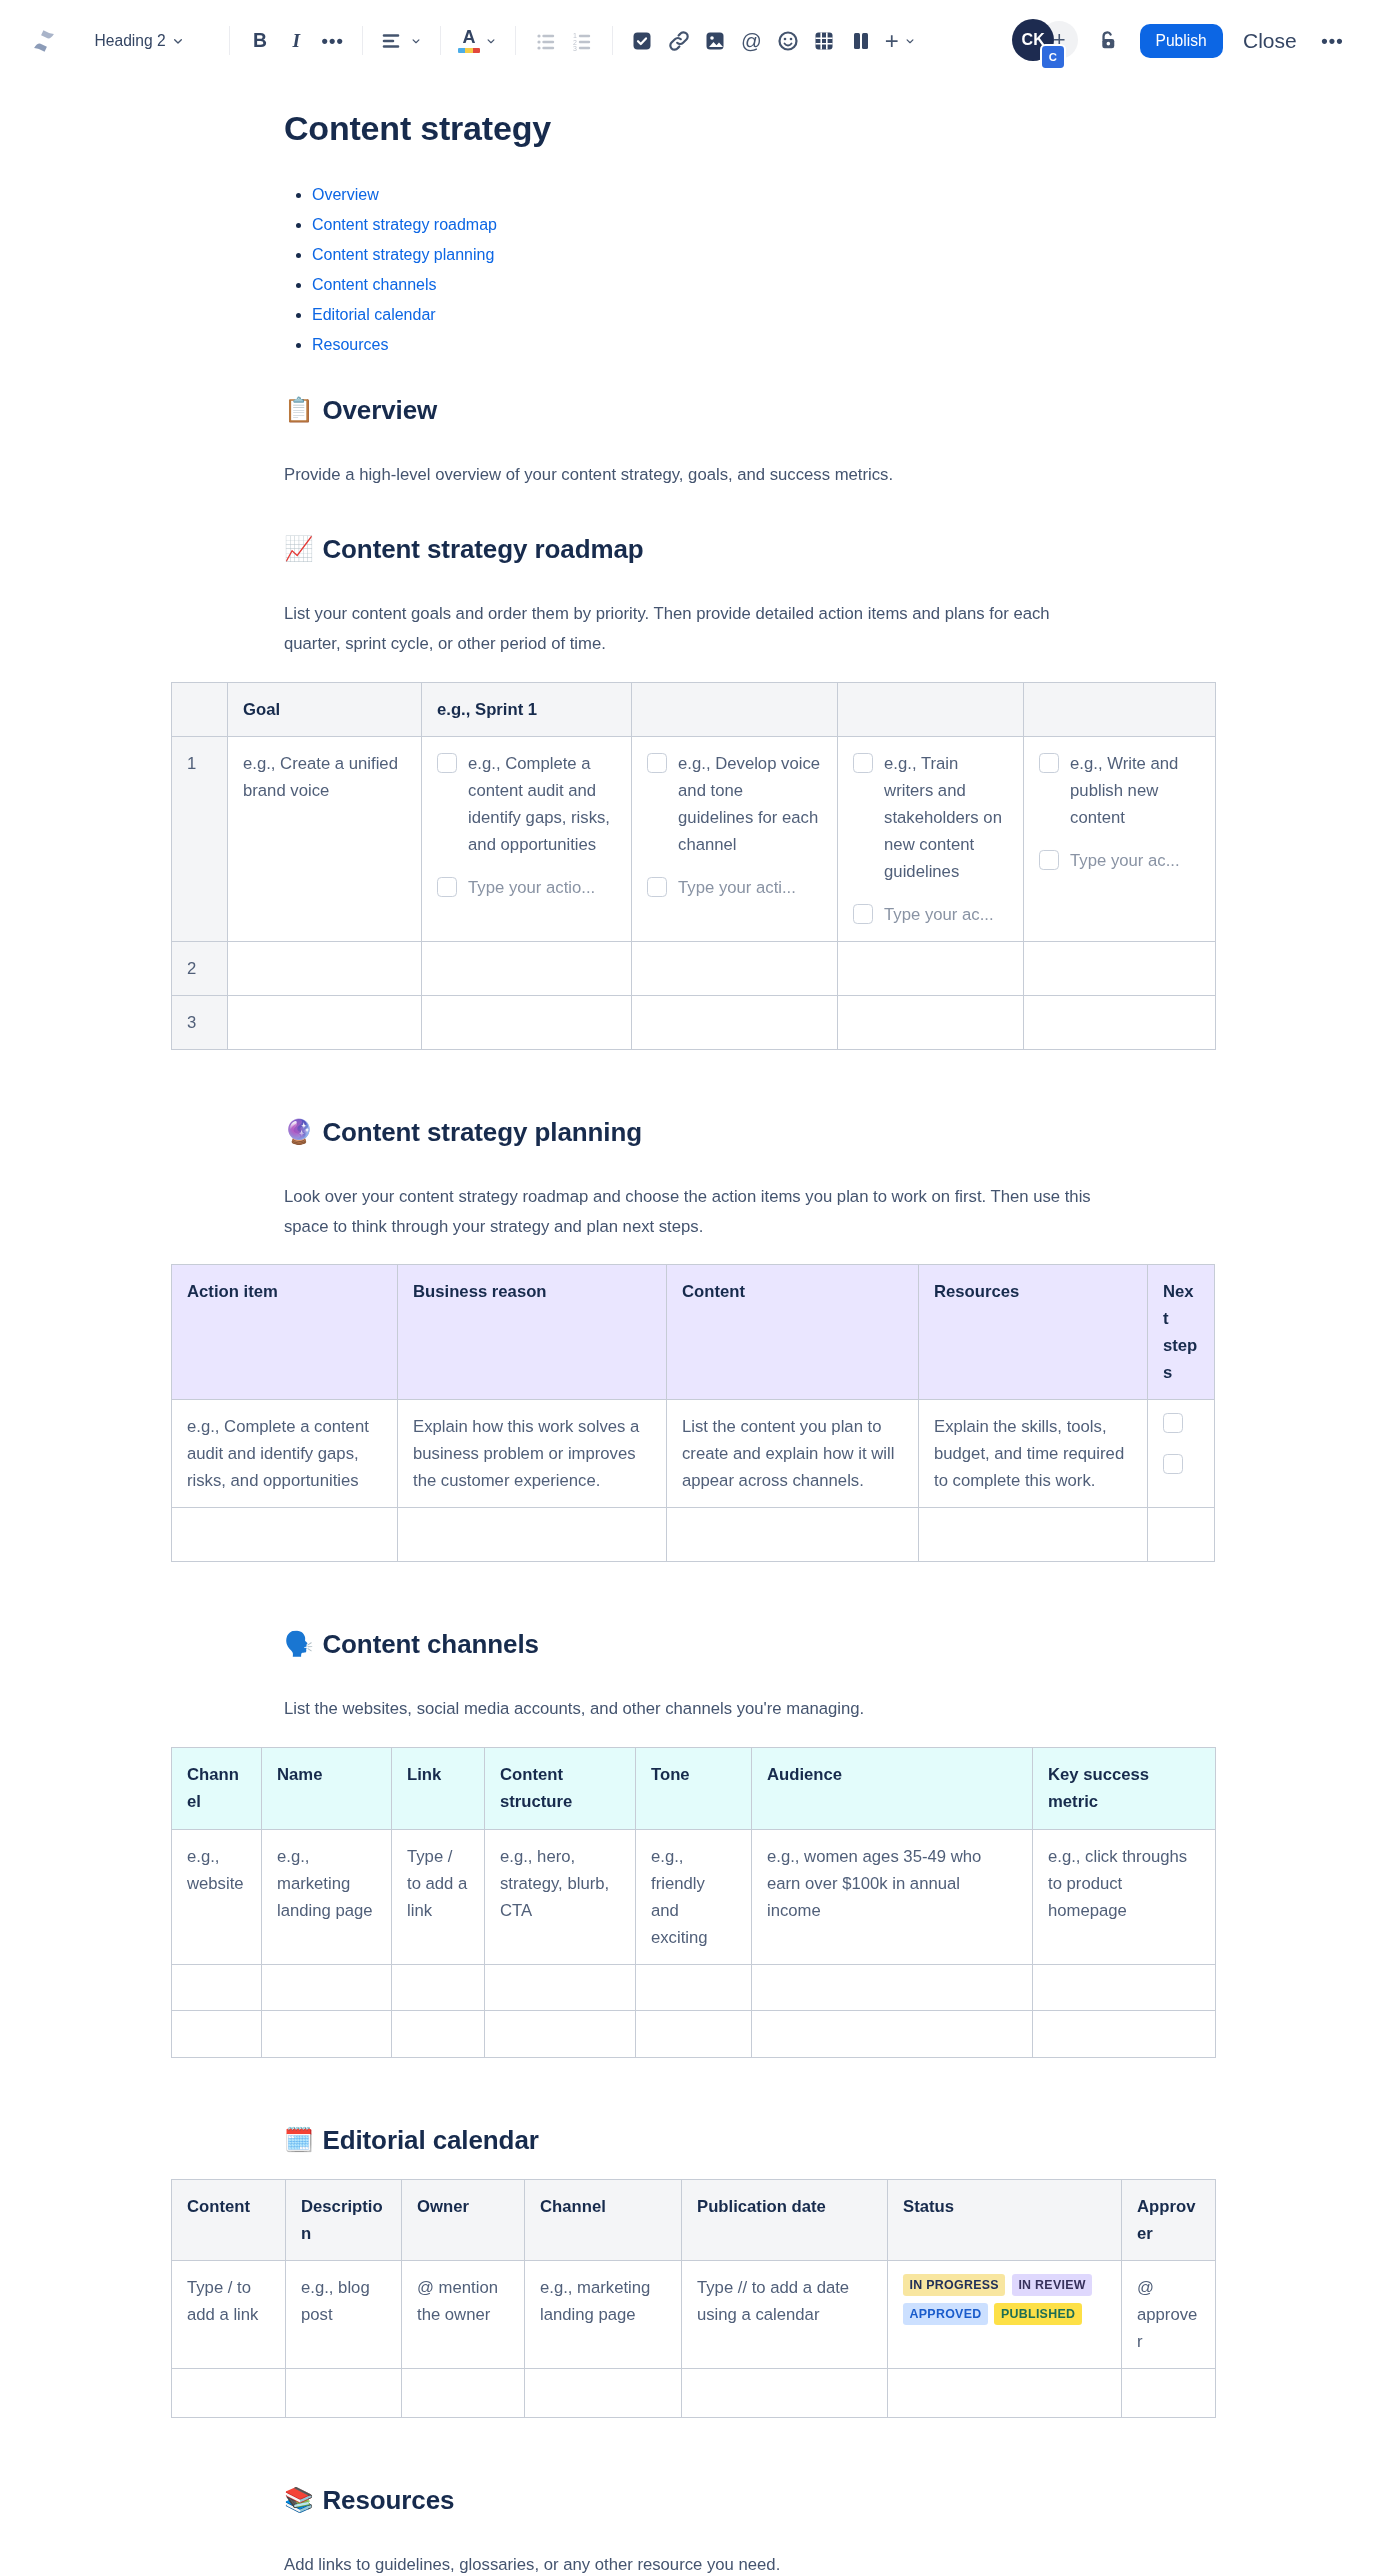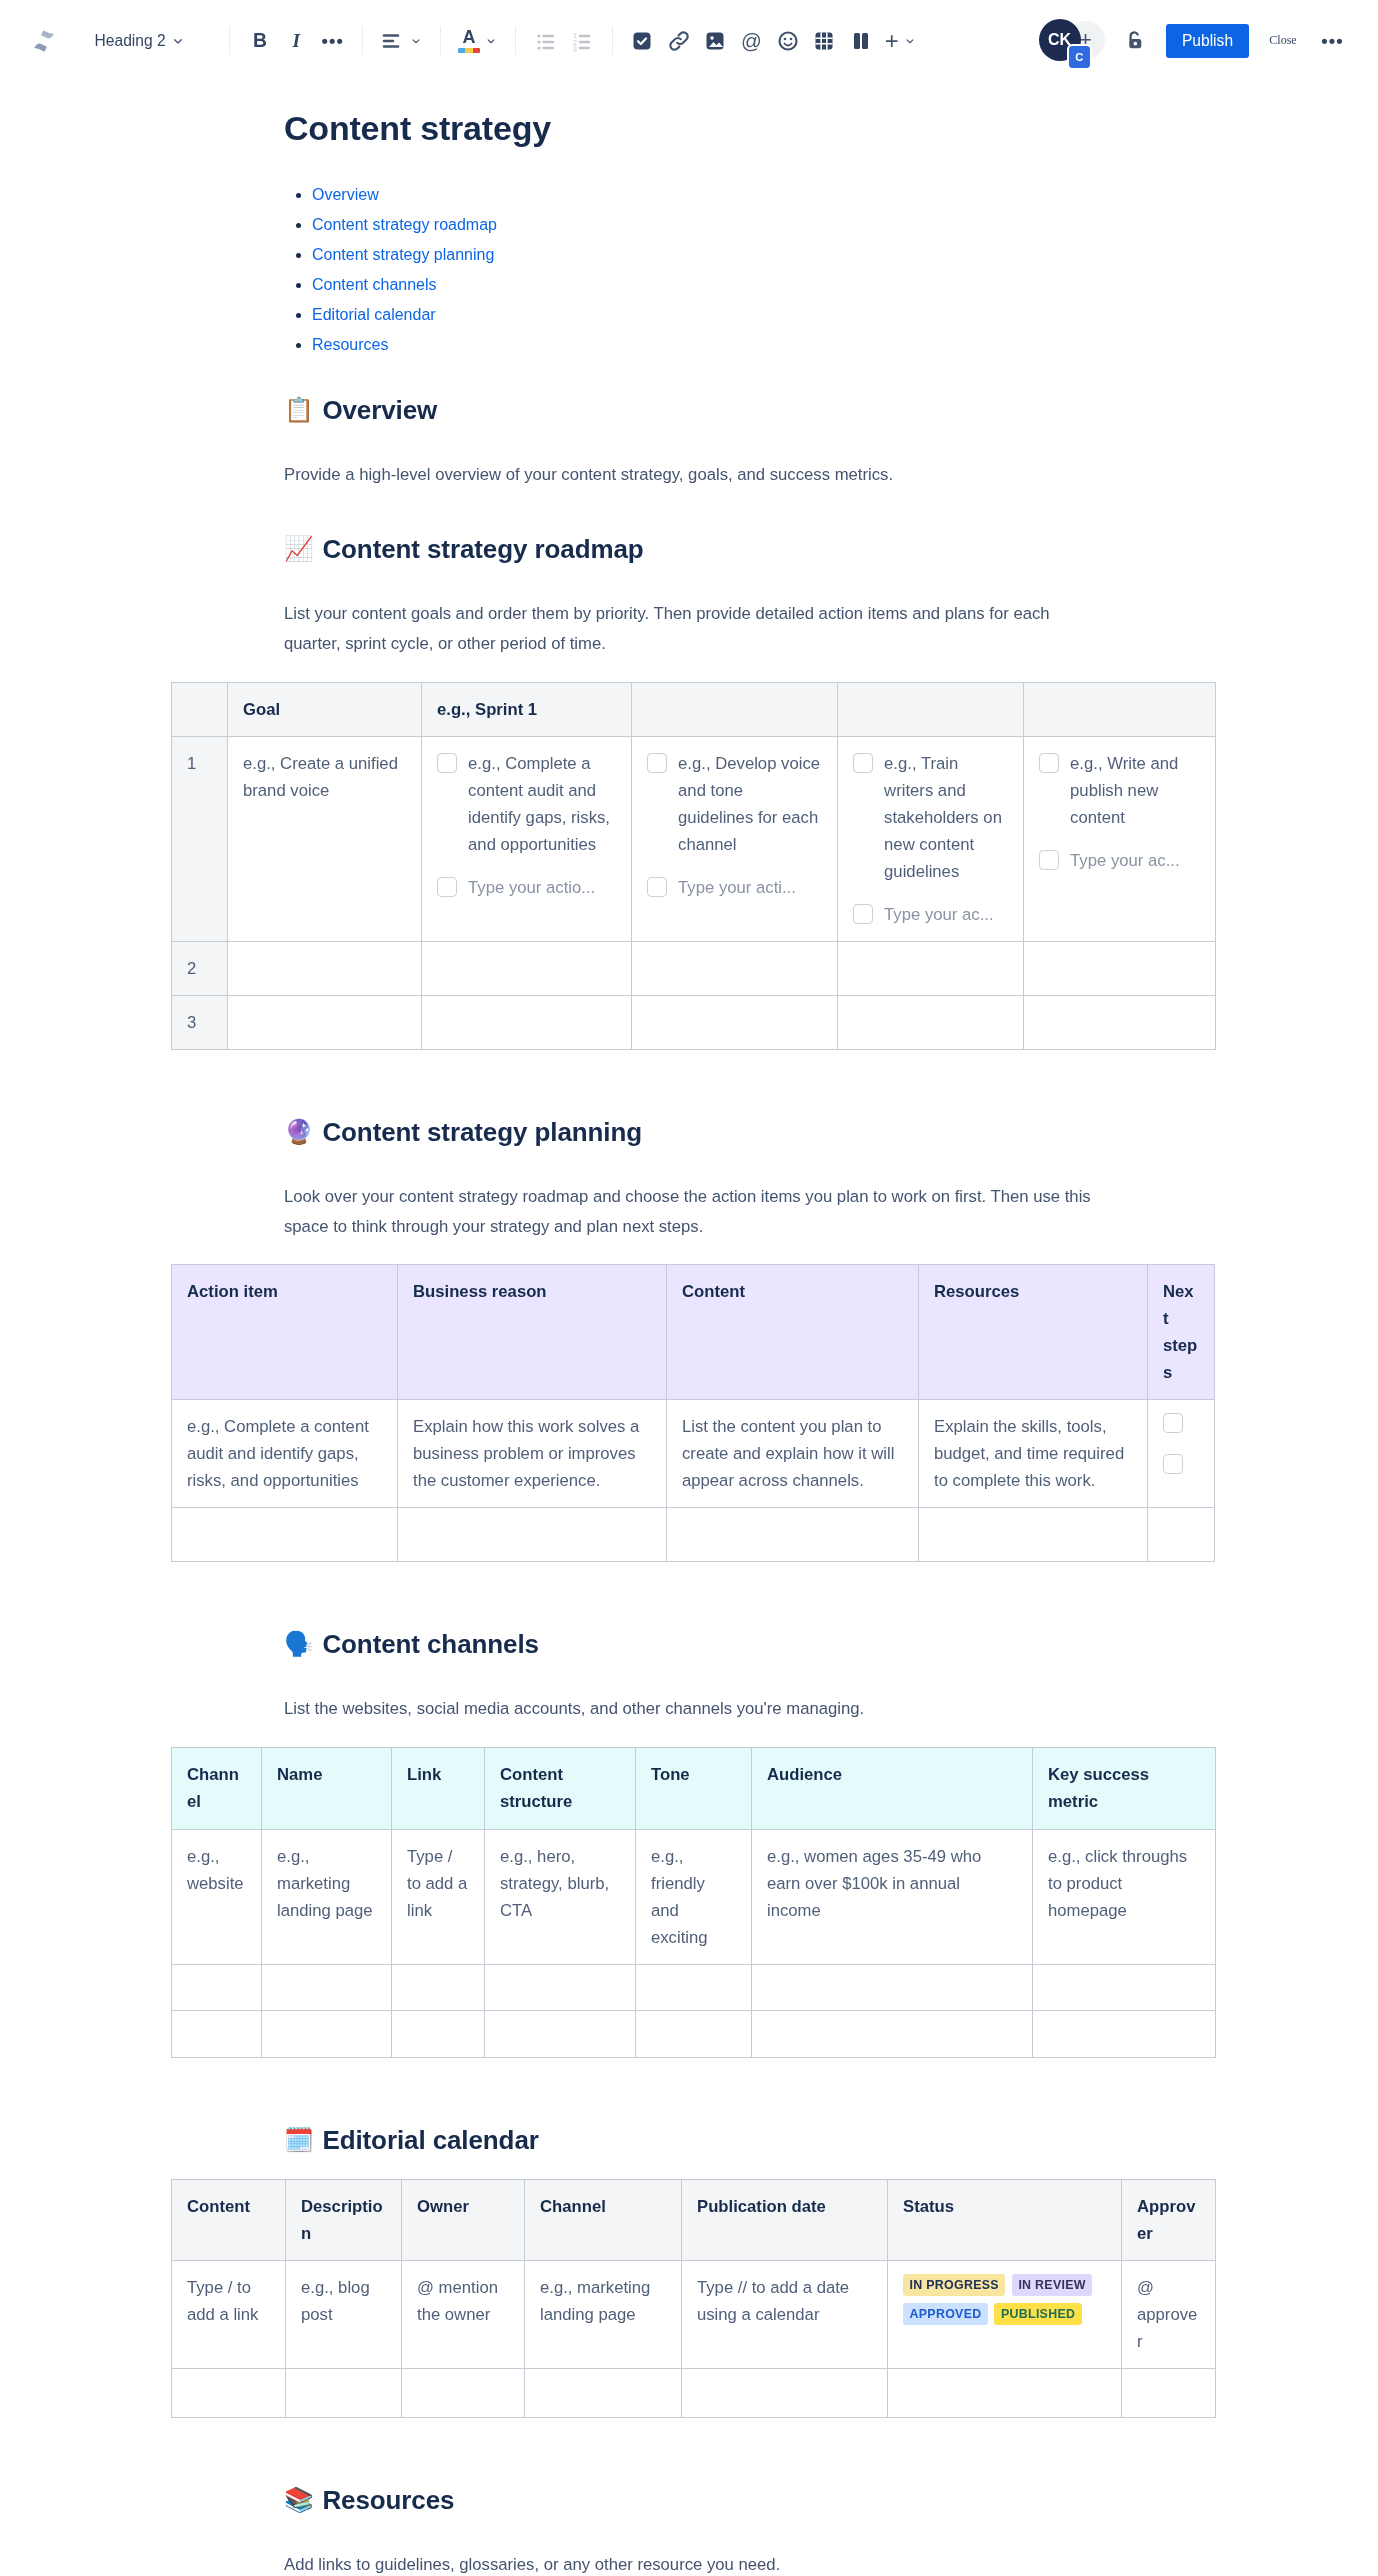--- a/index.html
+++ b/index.html
@@ -45,26 +45,26 @@
     position:absolute;left:28px;top:25px;width:21.5px;height:21.5px;border-radius:5.4px;
     background:#2F6BDE;border:2.2px solid #fff;color:#fff;font-size:11.3px;font-weight:600;
     display:flex;align-items:center;justify-content:center;z-index:3;
   }
   .add-collab{
     position:absolute;left:28px;top:2.2px;width:38px;height:38px;border-radius:50%;
     background:#F1F2F4;display:flex;align-items:center;justify-content:center;z-index:1;
     border:none;color:#44546F;font-size:21.5px;cursor:pointer;
   }
   .publish-btn{
-    background:#0C66E4;color:#fff;border:none;border-radius:3px;height:34px;
+    background:#0C66E4;color:#fff;border:none;border-radius:10px;height:34px;
     padding:0 16px;font-size:15.6px;font-weight:500;cursor:pointer;
     font-family:"Liberation Sans",sans-serif;
   }
-  .close-btn{background:transparent;border:none;color:#344563;font-size:12px;cursor:pointer;
-    font-family:Liberation Serif, serif;padding:0 4.3px;}
+  .close-btn{background:transparent;border:none;color:#344563;font-size:21px;cursor:pointer;
+    font-family:Liberation Sans, sans-serif;padding:0 4.3px;}
   
   main{margin-left:171px;width:1043px;}
   h1.page-title{
     font-size:34px;line-height:43px;font-weight:600;color:#172B4D;
     margin:26px 0 0 113px;letter-spacing:-0.2px;
   }
   ul.toc{margin:30px 0 0 113px;padding-left:28px;list-style:disc;color:#172B4D;}
   ul.toc li{font-size:16px;line-height:30px;}
   ul.toc a{color:#0C66E4;text-decoration:none;cursor:pointer;}
   .section{margin-top:0;}

